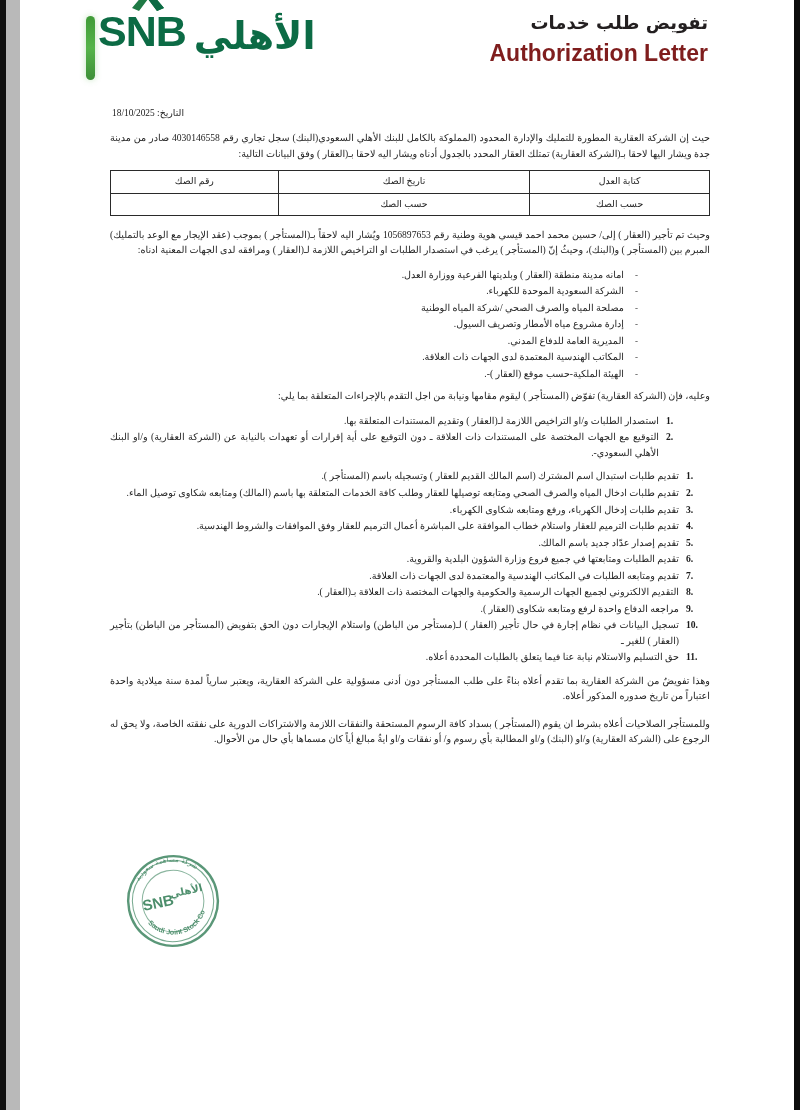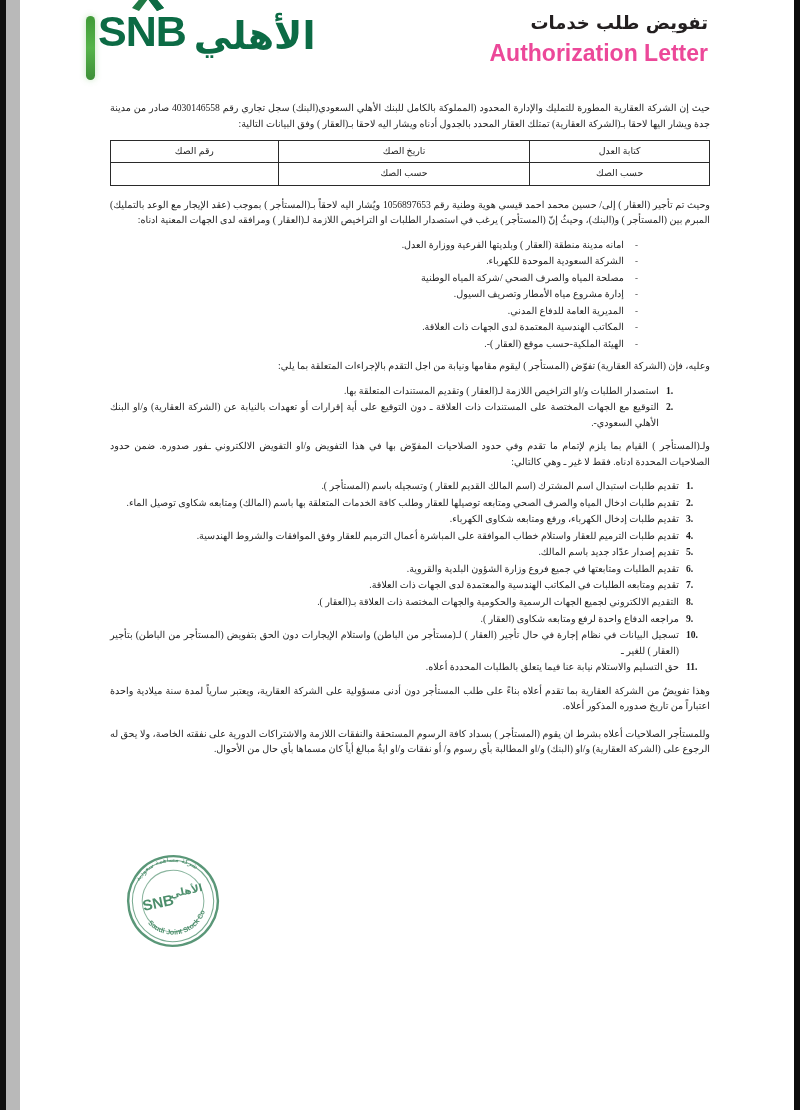--- a/index.html
+++ b/index.html
@@ -70,21 +70,21 @@
     font-weight: 700;
     line-height: 1.25;
     letter-spacing: .5px;
   }
   .title-en {
     font-family: "Liberation Sans", "DejaVu Sans", sans-serif;
     font-size: 23px;
     font-weight: 700;
     line-height: 1.3;
     margin-top: 4px;
-    color: #ec4899;
+    color: #7f1d1d;
   }
 
   .logo-block {
     position: absolute;
     left: 78px;
     top: 10px;
     display: flex;
     align-items: flex-end;
     gap: 8px;
     direction: ltr;
@@ -253,20 +253,24 @@
             <path d="M17 1 L33 20 L26 23 L17 11 Z" fill="#0c6b45"></path>
           </svg>
           <div class="logo-snb">SNB</div>
         </div>
         <div class="logo-ar">الأهلي</div>
       </div>
     </div>
 
     <div class="body-wrap">
 
+      <div class="date-line">
+        <span>التاريخ:</span>
+        <span class="dnum">18/10/2025</span>
+      </div>
 
       <p class="para">حيث إن الشركة العقارية المطورة للتمليك والإدارة المحدود (المملوكة بالكامل للبنك الأهلي السعودي(البنك) سجل تجاري رقم 4030146558 صادر من مدينة جدة ويشار اليها لاحقا بـ(الشركة العقارية) تمتلك العقار المحدد بالجدول أدناه ويشار اليه لاحقا بـ(العقار ) وفق البيانات التالية:</p>
 
       <table class="deed-table">
         <thead>
           <tr>
             <th>كتابة العدل</th>
             <th>تاريخ الصك</th>
             <th>رقم الصك</th>
           </tr>
@@ -319,21 +323,20 @@
         <li>
           <span class="num">1.</span>
           <span class="itxt">استصدار الطلبات و/او التراخيص اللازمة لـ(العقار ) وتقديم المستندات المتعلقة بها.</span>
         </li>
         <li>
           <span class="num">2.</span>
           <span class="itxt">التوقيع مع الجهات المختصة على المستندات ذات العلاقة ـ دون التوقيع على أية إقرارات أو تعهدات بالنيابة عن (الشركة العقارية) و/او البنك الأهلي السعودي-.</span>
         </li>
       </ol>
 
-      <p class="para">ولـ(المستأجر ) القيام بما يلزم لإتمام ما تقدم وفي حدود الصلاحيات المفوّض بها في هذا التفويض و/او التفويض الالكتروني ـفور صدوره. ضمن حدود الصلاحيات المحددة ادناه. فقط لا غير ـ وهي كالتالي:</p>
 
       <ol class="num-list indented-sm">
         <li>
           <span class="num">1.</span>
           <span class="itxt">تقديم طلبات استبدال اسم المشترك (اسم المالك القديم للعقار ) وتسجيله باسم (المستأجر ).</span>
         </li>
         <li>
           <span class="num">2.</span>
           <span class="itxt">تقديم طلبات ادخال المياه والصرف الصحي ومتابعه توصيلها للعقار وطلب كافة الخدمات المتعلقة بها باسم (المالك) ومتابعه شكاوى توصيل الماء.</span>
         </li>

